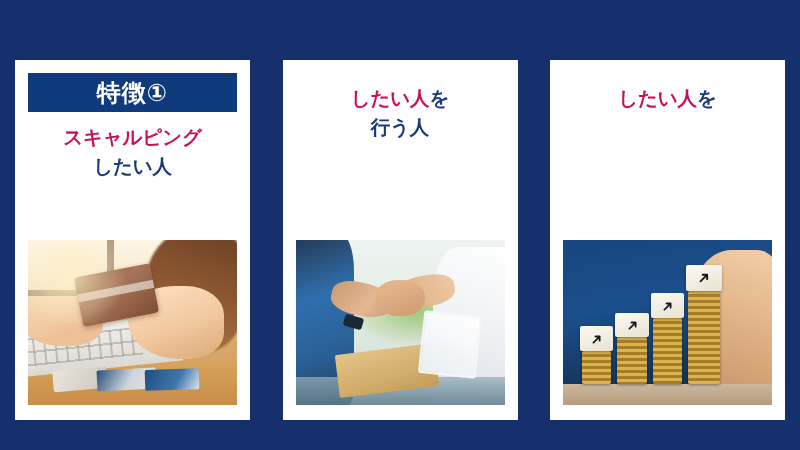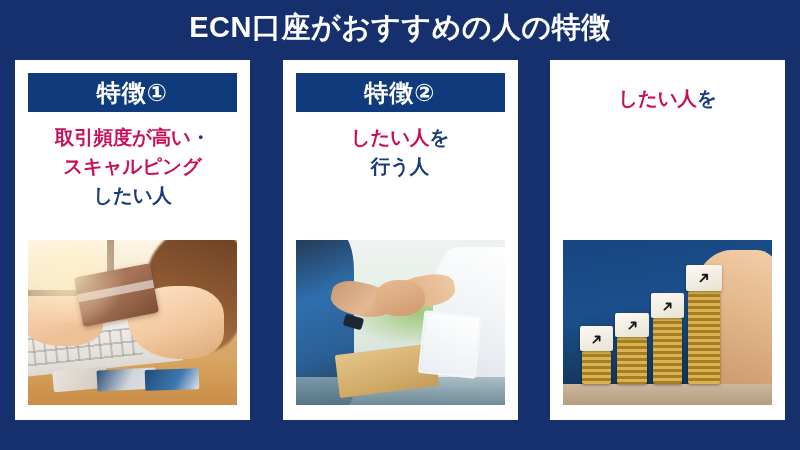--- a/index.html
+++ b/index.html
@@ -261,30 +261,26 @@
     transform: translate(-50%,-50%) rotate(-45deg);
     color: #15181c; font-size: 15px; line-height: 1; font-weight: bold;
   }
   .k4 .arrow { font-size: 16px; }
 </style>
 </head>
 <body>
 
 <div class="slide">
 
-  <div class="page-title">ECN口座がおすすめの人の特徴</div>
 
   <div class="cards">
 
     <div class="card">
       <div class="card-header">特徴①</div>
       <div class="card-caption">
-        <span class="caption-line">
-          <span class="hl">取引頻度が高い</span><span class="nv">・</span>
-        </span>
         <span class="caption-line">
           <span class="hl">スキャルピング</span>
         </span>
         <span class="caption-line">
           <span class="nv">したい人</span>
         </span>
       </div>
       <div class="card-photo photo-cards">
         <div class="pc-window"></div>
         <div class="pc-frame"></div>
@@ -298,21 +294,20 @@
         <div class="pc-hand-r"></div>
         <div class="pc-card"></div>
         <div class="pc-c1"></div>
         <div class="pc-c2"></div>
         <div class="pc-c3"></div>
         <div class="pc-glow"></div>
       </div>
     </div>
 
     <div class="card">
-      <div class="card-header">特徴②</div>
       <div class="card-caption">
         <span class="caption-line">
           <span class="hl">したい人</span><span class="nv">を</span>
         </span>
         <span class="caption-line">
           <span class="nv">行う人</span>
         </span>
       </div>
       <div class="card-photo photo-shake">
         <div class="ps-bg-green"></div>

